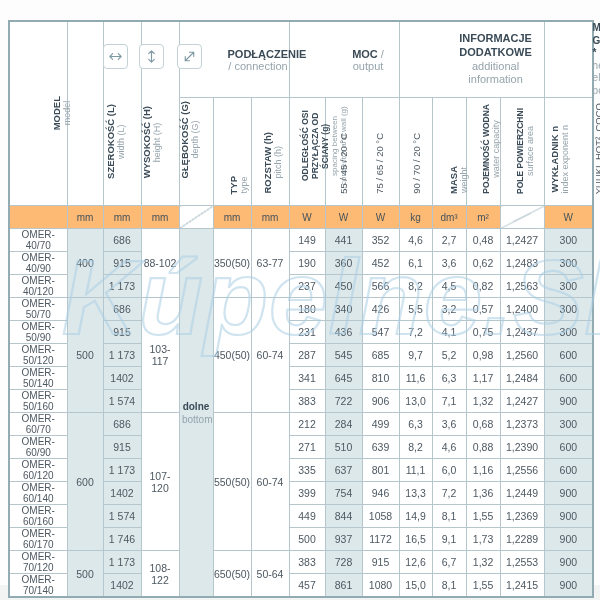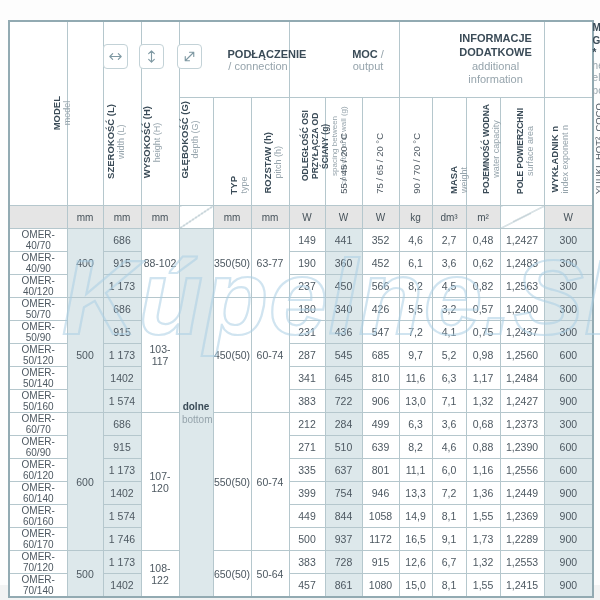--- a/index.html
+++ b/index.html
@@ -25,21 +25,21 @@
   .vtext.wrap span { white-space:normal; }
   .vtext.wrap .pl { font-size:8.5px; }
   .vtext.wrap .en { font-size:8px; }
   .row-vert { height:101px; }
   
   .dimwrap { display:flex; flex-direction:column; align-items:center; justify-content:space-between; height:154px; padding:7px 0 5px 0; }
   .modelwrap { display:flex; align-items:center; justify-content:center; height:154px; }
   .modelwrap .vtext { margin-bottom:0; }
   .iconbox { width:25px; height:25px; border:1px solid #c3d2d7; border-radius:4px; display:flex; align-items:center; justify-content:center; background:#fff; }
   
-  .unit { height:23px; font-size:10px; color:#46525a; background:#e5e5e5; }
+  .unit { height:23px; font-size:10px; color:#46525a; background:#fdba74; }
   .diag { background:linear-gradient(to bottom right, #fff 48.6%, #b5c7cd 48.6%, #b5c7cd 51.4%, #fff 51.4%); }
   
   tbody td { height:23px; font-size:10.5px; color:#4d5861; background:#fff; }
   tbody td.shade { background:#dde8eb; }
   tbody td.model-cell { font-size:10px;border-radius:11px; }
   .typewrap span { display:block; line-height:1.3; font-size:10px; }
   .typewrap .en { font-size:10px;text-align:right; }
   
   .watermark { position:absolute; left:62px; top:238px; font-size:105px; font-weight:bold; font-style:italic; letter-spacing:1px; color:transparent; -webkit-text-stroke:2.2px rgba(170,205,228,0.55); white-space:nowrap; pointer-events:none; z-index:5; }
 </style>

